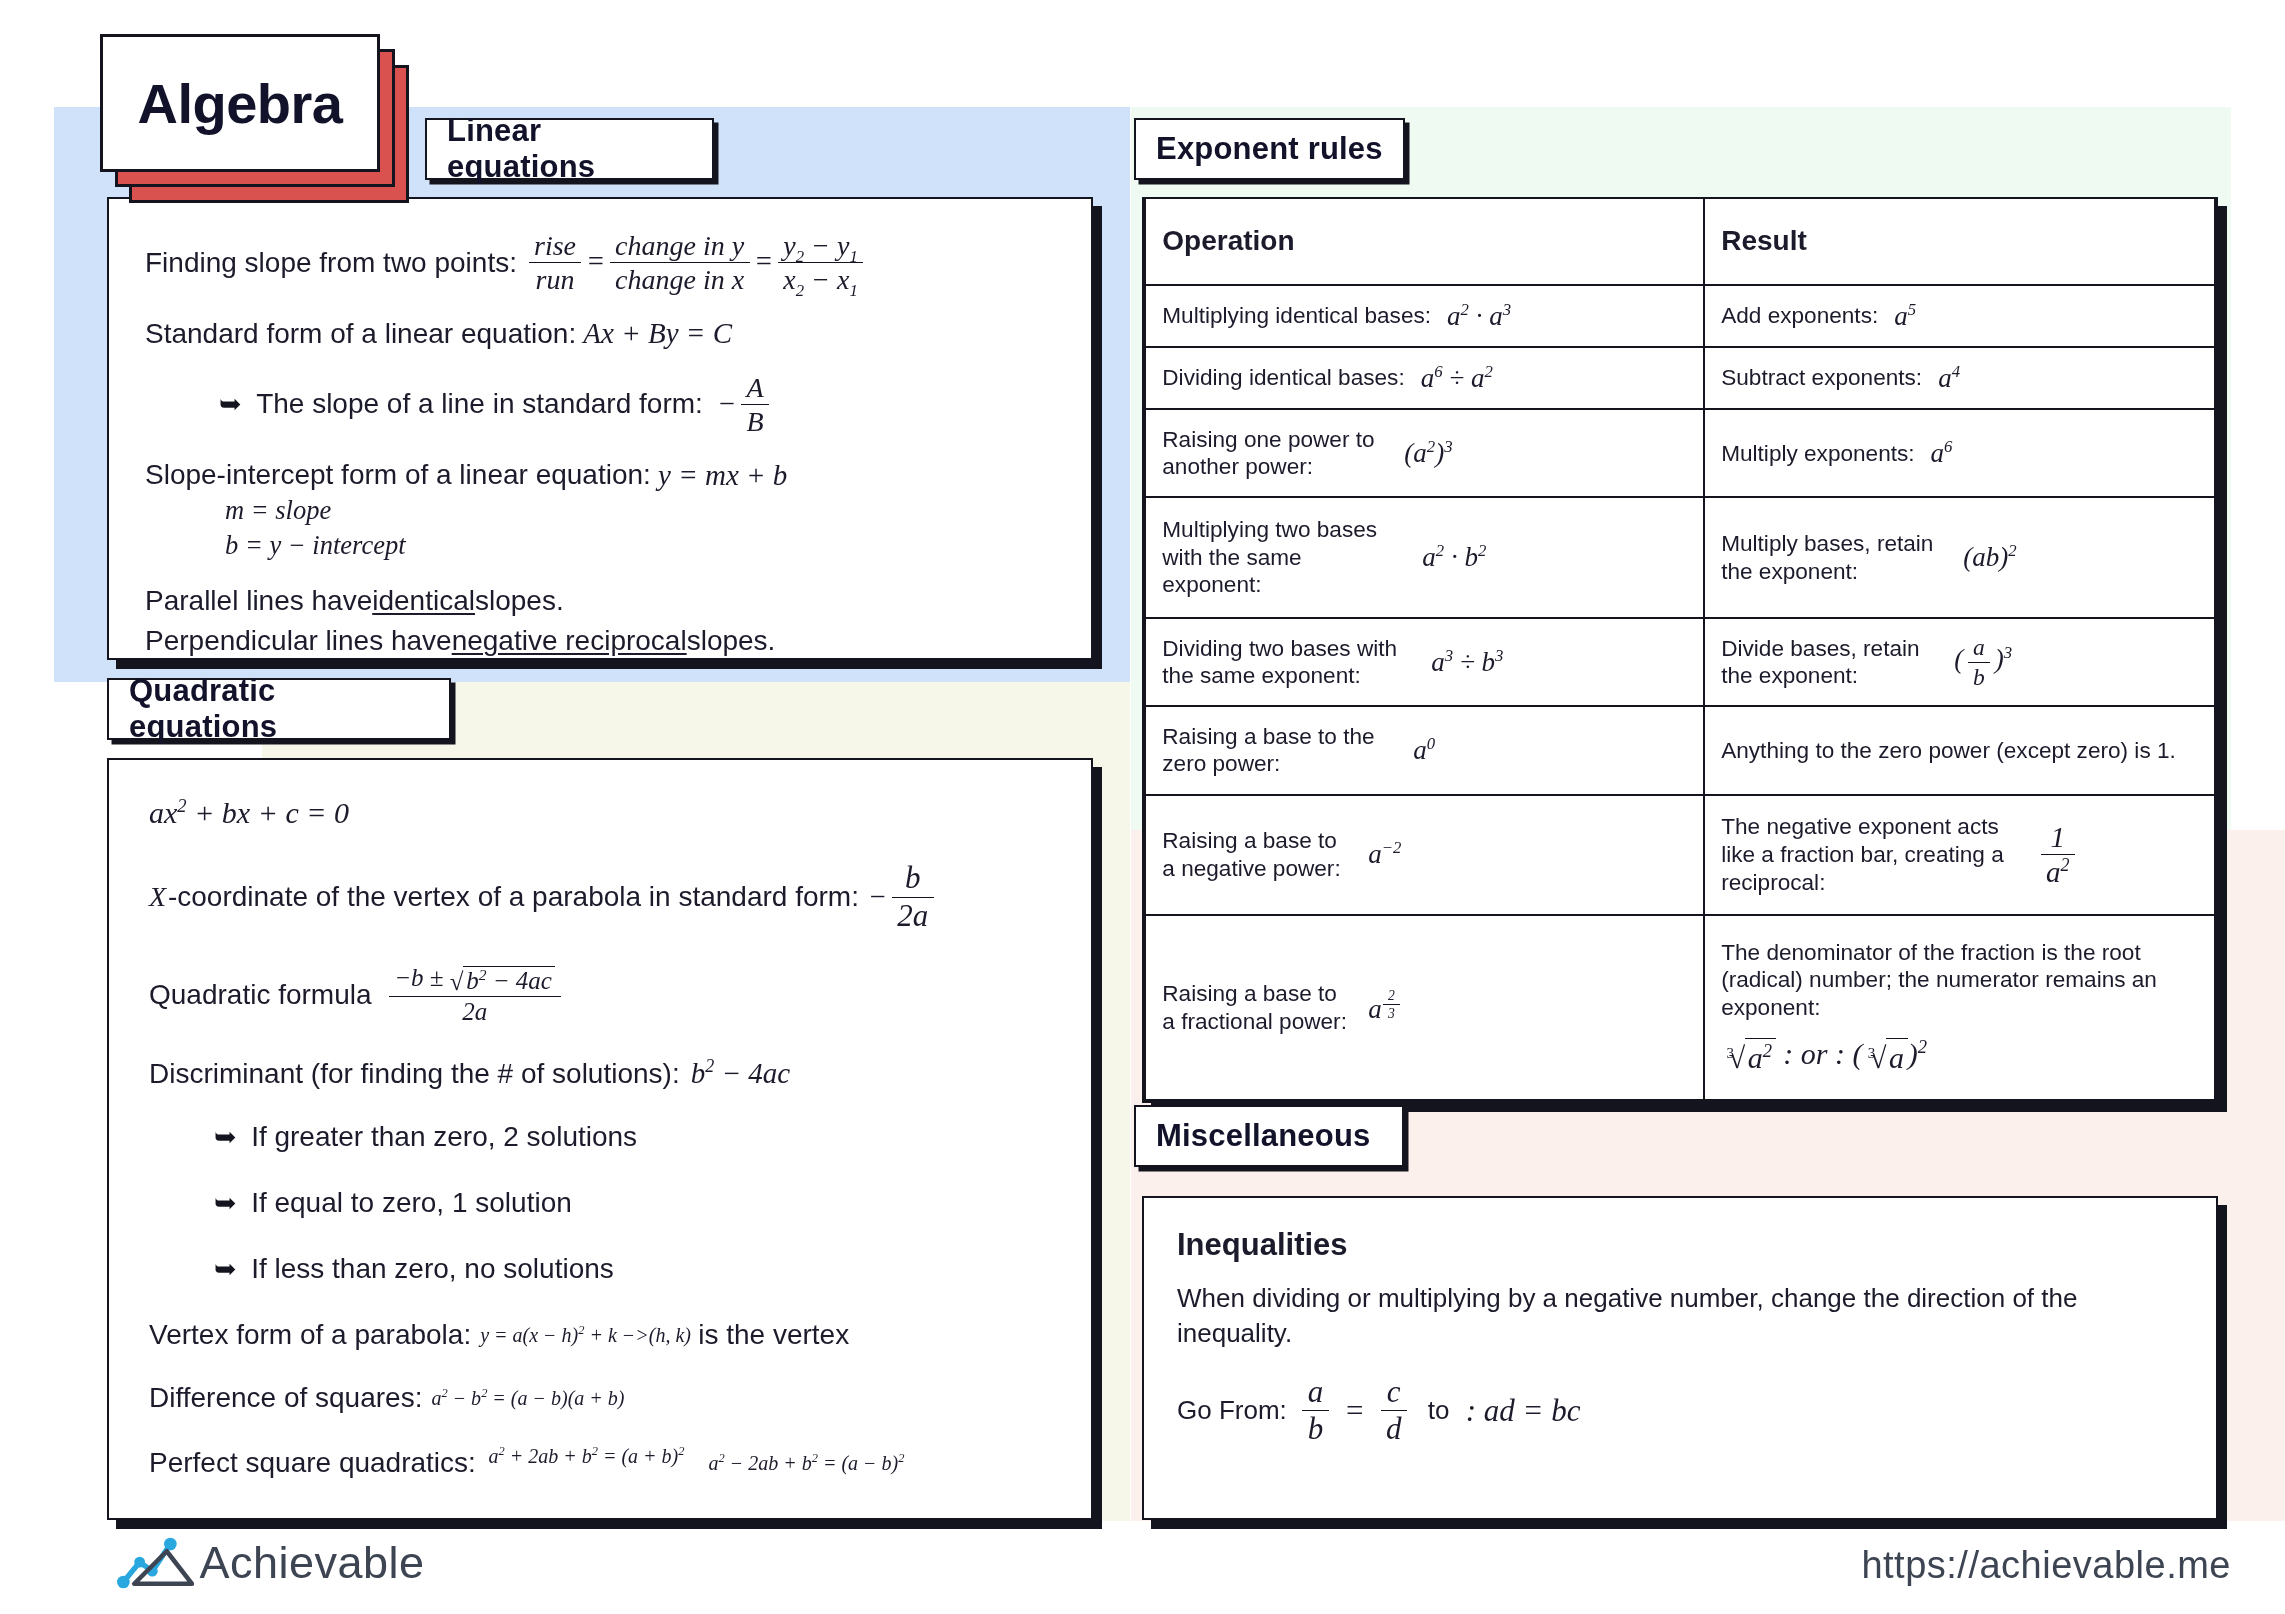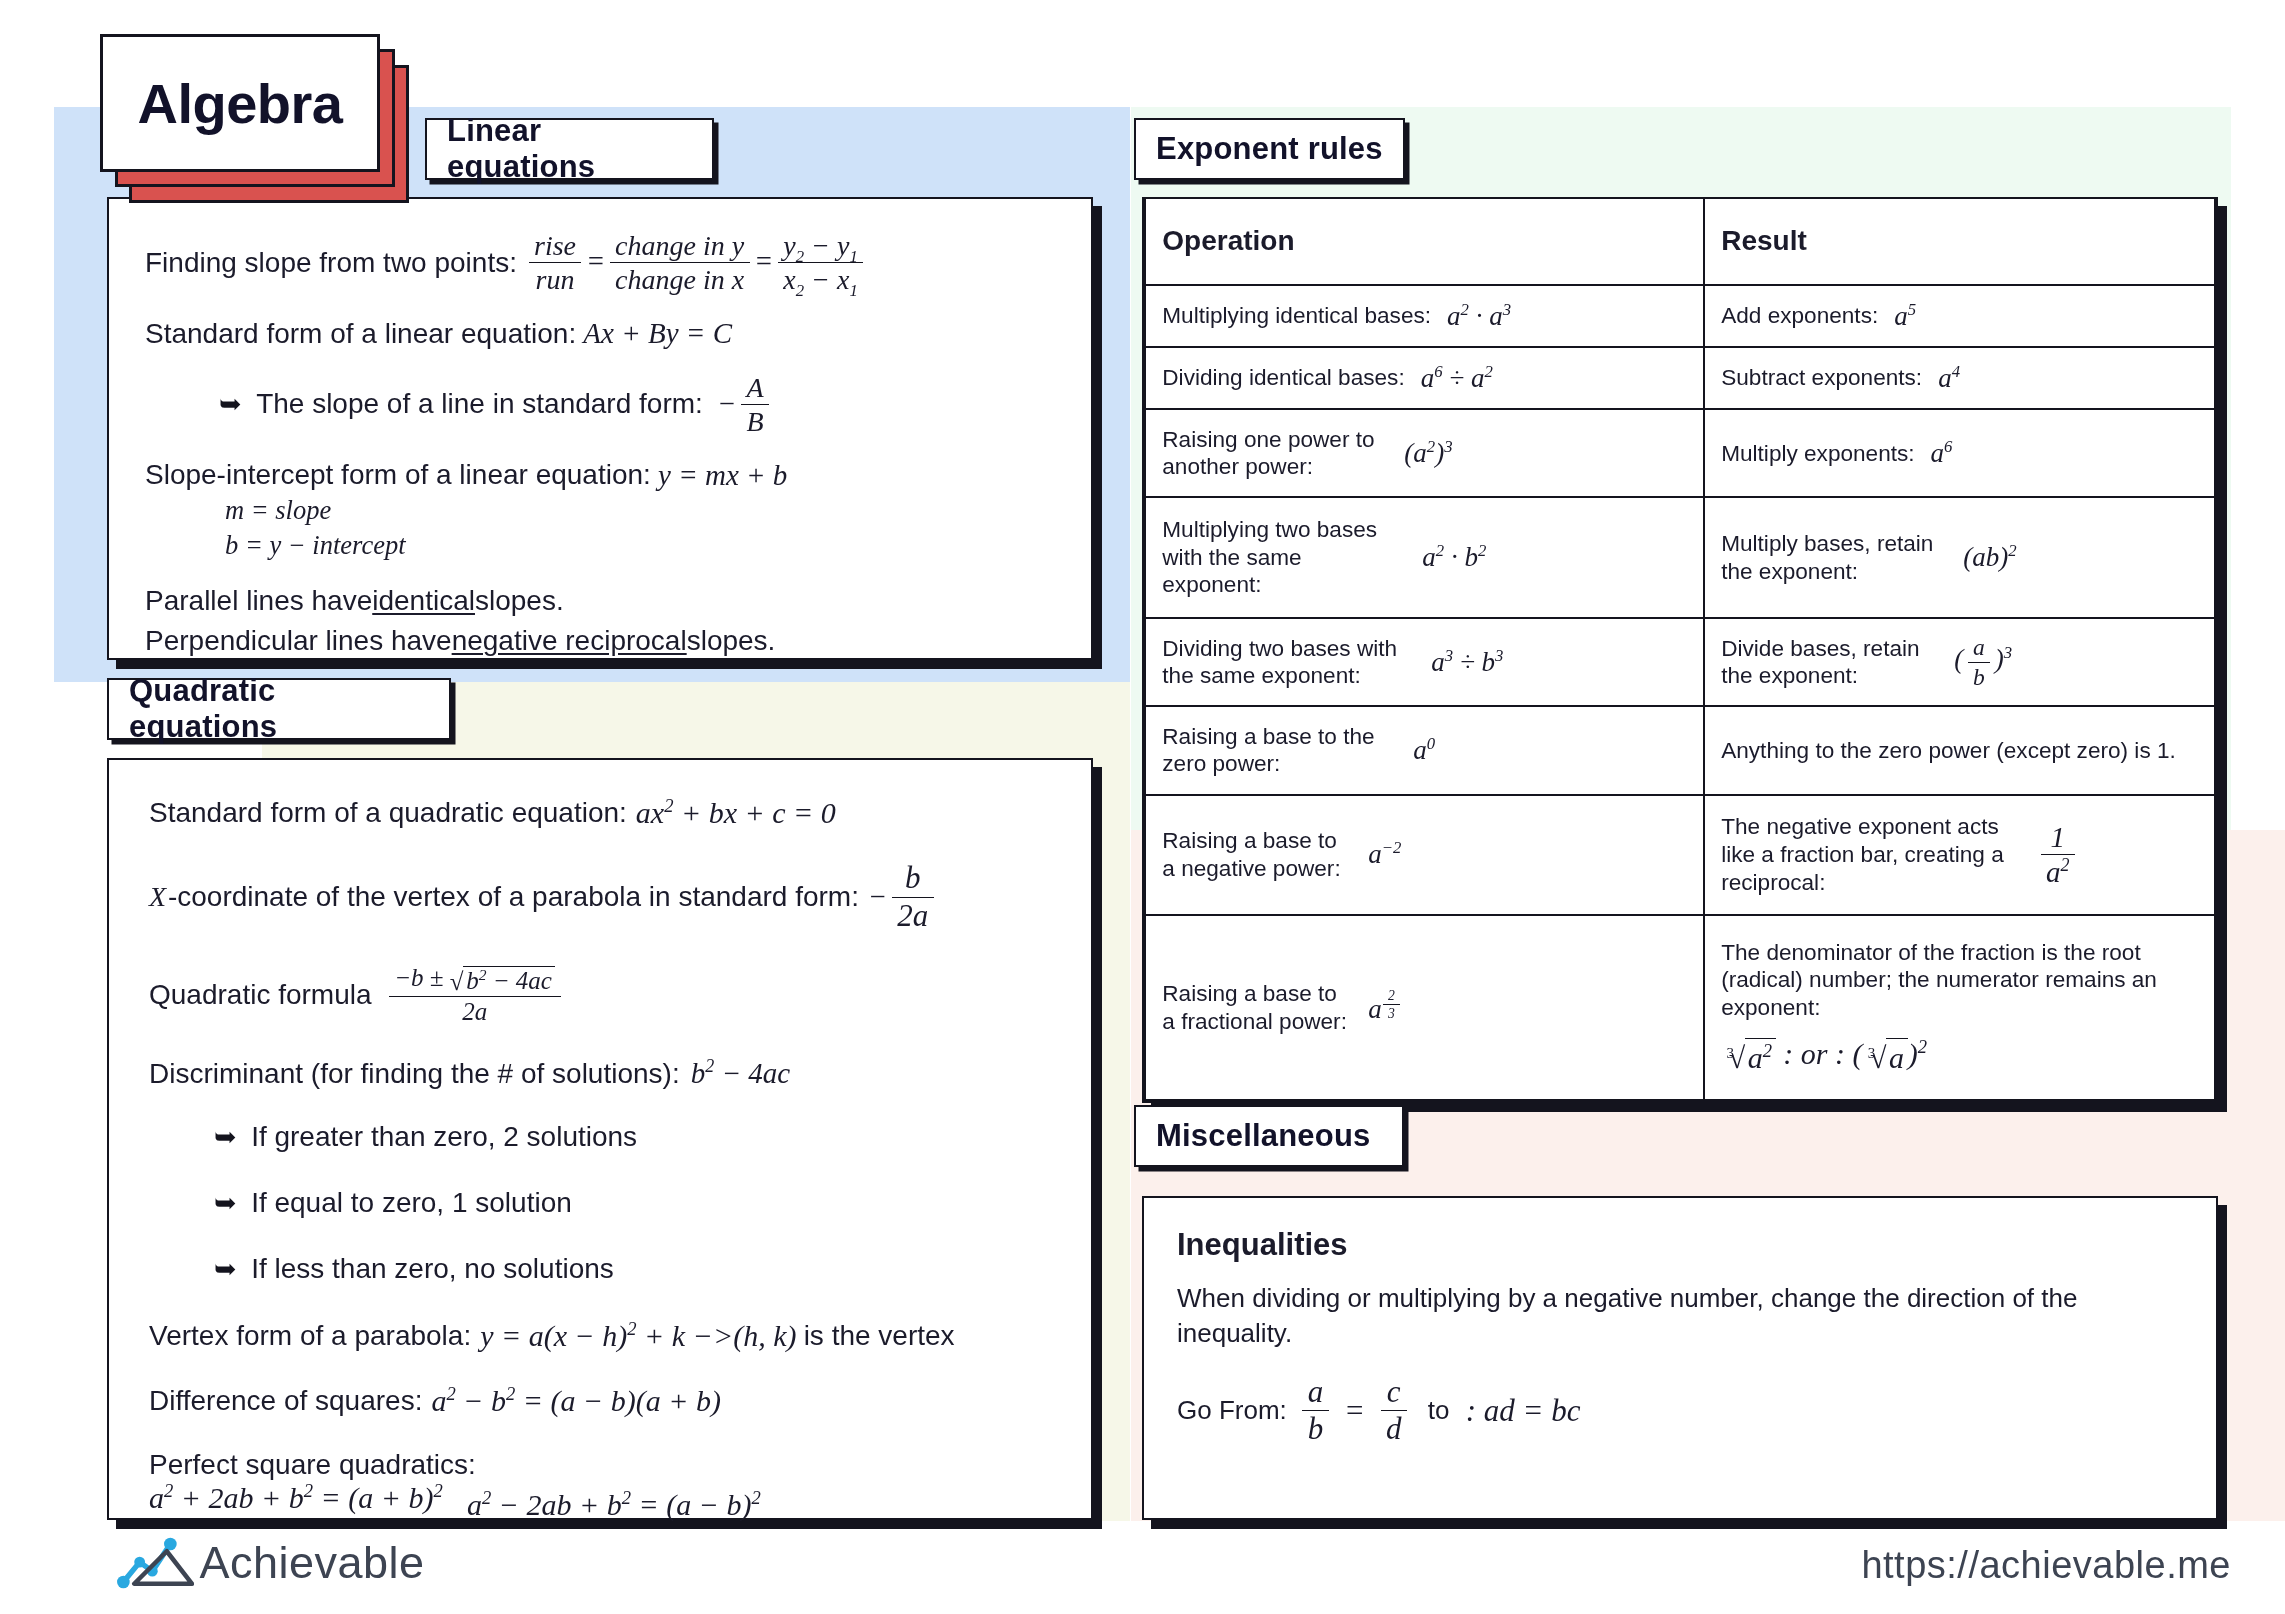--- a/index.html
+++ b/index.html
@@ -103,21 +103,21 @@
   .bullet-row { margin: 5.4px 0 23.5px 74px; display: flex; align-items: center; font-size: 28px; }
   .arrow-icon { display: inline-block; margin-right: 14.5px; font-size: 27px; color: #14141e; }
   .sub-line { margin-left: 80px; font-size: 26px; line-height: 1.28; }
   .u { text-decoration: underline; text-underline-offset: 2.7px; }
 
   
   #panel-quadratic { left: 107px; top: 758px; width: 986px; height: 762px; }
   #quad-body { padding: 36px 36px 0 40px; font-size: 28px; }
   .q-row { margin-bottom: 31px; display: flex; align-items: center; flex-wrap: wrap; }
   .q-bullet { margin: 0 0 34px 65px; display: flex; align-items: center; font-size: 28px; }
-  .q-small { font-size: 30px; }
+  .q-small { font-size: 20px; }
 
   
   #panel-exponent { left: 1142px; top: 197px; width: 1076px; height: 906px; padding: 0; }
   table.extab { border-collapse: collapse; width: 100%; height: 100%; table-layout: fixed; }
   table.extab th, table.extab td {
     border: 2.7px solid #14141e;
     padding: 9px 16.3px;
     text-align: left;
     vertical-align: middle;
     font-size: 22.6px;
@@ -235,21 +235,20 @@
       <span> slopes.</span>
     </div>
 
   </div>
 </div>
 
 <div class="panel" id="panel-quadratic">
   <div id="quad-body">
 
     <div class="q-row">
-      <span style="margin-right:9px">Standard form of a quadratic equation:</span>
       <span class="m" style="font-size:30px"><span>ax</span><sup class="e">2</sup><span> + bx + c = 0</span></span>
     </div>
 
     <div class="q-row">
       <span class="m" style="font-style:italic;font-size:28px;margin-right:1.8px">X</span>
         <span style="margin-right:9px">-coordinate of the vertex of a parabola in standard form:</span>
       <span class="m">−</span>
       <span class="frac" style="font-size:31px">
         <span class="num">b</span>
         <span class="den">2a</span>

